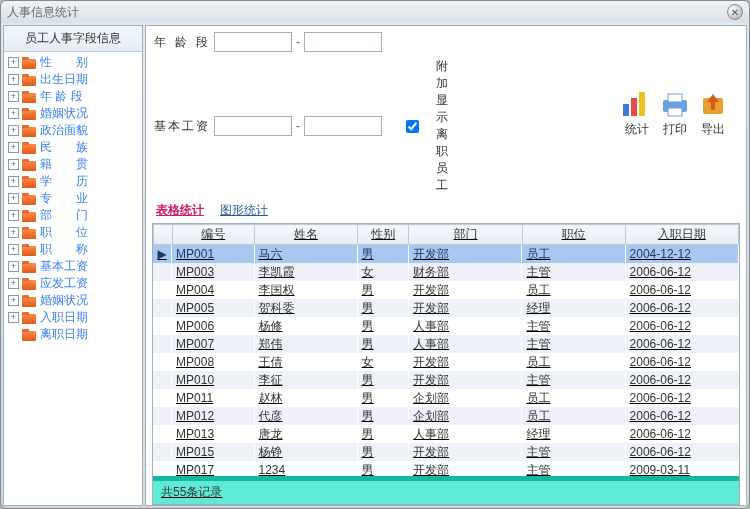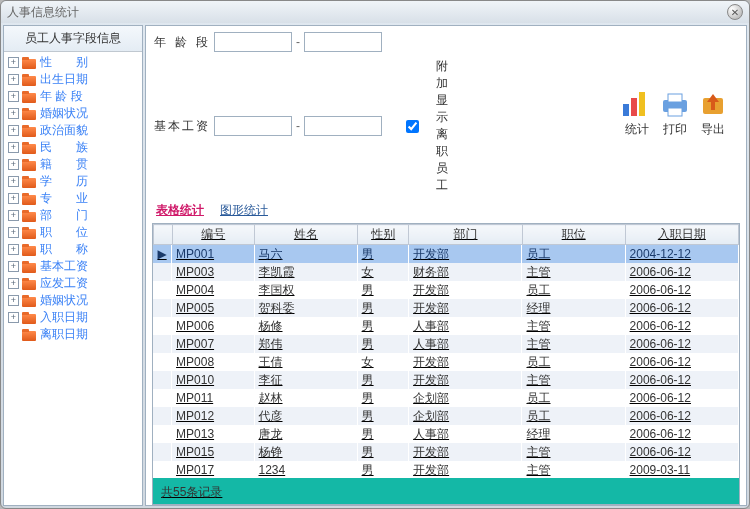--- a/index.html
+++ b/index.html
@@ -41,21 +41,21 @@
 .grid { width:100%; border-collapse:collapse; table-layout:fixed; }
 .grid thead th { background:linear-gradient(to bottom,#f6f8fb,#e4ecf4); border:1px solid #c0c8d4; height:20px; font-weight:normal; color:#333; text-align:center; }
 .grid thead th:first-child { width:18px; }
 .grid-body { flex:1; overflow:auto; }
 .grid tbody td { border-right:1px solid transparent; height:18px; padding:0 4px; color:#333; white-space:nowrap; overflow:hidden; }
 .grid tbody tr:nth-child(odd) { background:#fff; }
 .grid tbody tr:nth-child(even) { background:#eef2f8; }
 .grid tbody tr.sel td { background:#a8c8f0; color:#1a3a6a; }
 .rowmark { width:18px; text-align:center; color:#333; }
 
-.footer { border-top:3px solid #14b8a6; padding:3px 8px; background:#14b8a6; color:#333; }
+.footer { border-top:5px solid #14b8a6; padding:3px 8px; background:#5eead4; color:#333; }
 </style>
 </head>
 <body>
 
 <div class="window">
   <div class="titlebar">
     <span class="title">人事信息统计</span>
     <span class="close">✕</span>
   </div>
   <div class="body">

